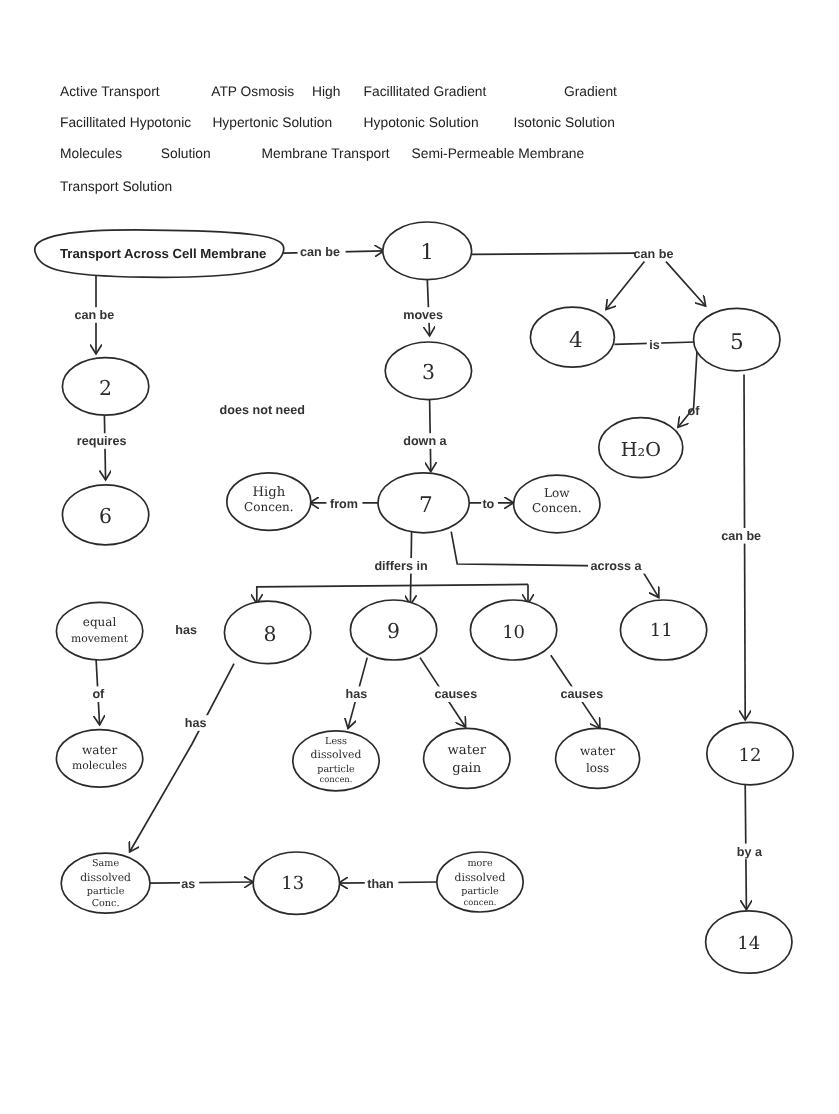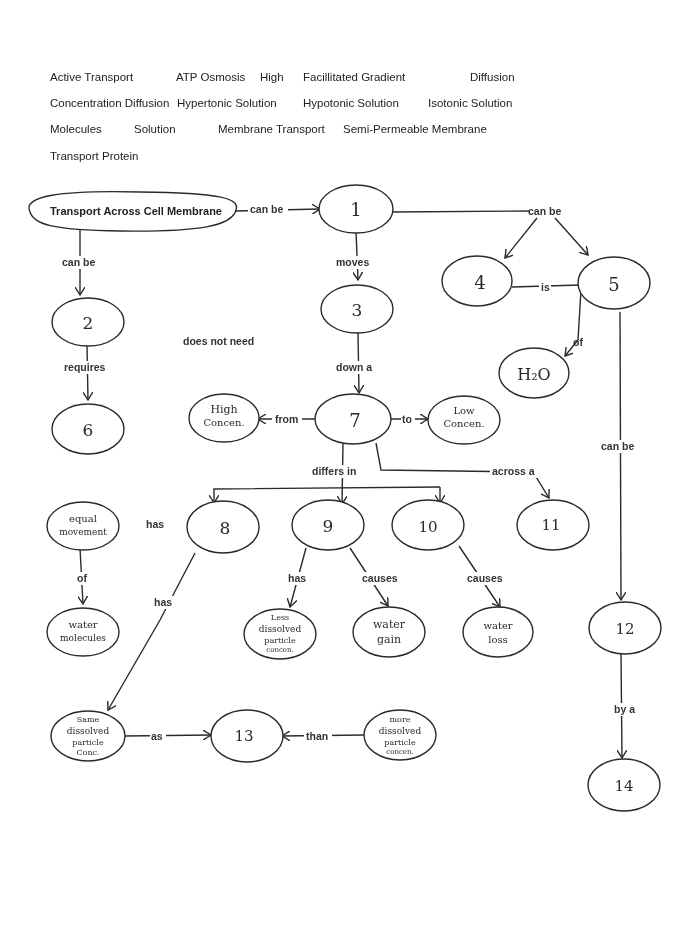--- a/index.html
+++ b/index.html
@@ -11,30 +11,30 @@
   .lbl { font-family:"Liberation Sans", sans-serif; font-weight:bold; font-size:10.5px; fill:#333; }
   .hand { font-family:"DejaVu Serif", serif; fill:#2a2a2a; }
 </style>
 </head>
 <body>
 
 <div class="wordbank" style="left:50px;top:71px">Active Transport</div>
 <div class="wordbank" style="left:176px;top:71px">ATP Osmosis</div>
 <div class="wordbank" style="left:260px;top:71px">High</div>
 <div class="wordbank" style="left:303px;top:71px">Facillitated Gradient</div>
-<div class="wordbank" style="left:470px;top:71px">Diffusion</div>
-<div class="wordbank" style="left:50px;top:97px">Concentration Diffusion</div>
+<div class="wordbank" style="left:470px;top:71px">Gradient</div>
+<div class="wordbank" style="left:50px;top:97px">Facillitated Hypotonic</div>
 <div class="wordbank" style="left:177px;top:97px">Hypertonic Solution</div>
 <div class="wordbank" style="left:303px;top:97px">Hypotonic Solution</div>
 <div class="wordbank" style="left:428px;top:97px">Isotonic Solution</div>
 <div class="wordbank" style="left:50px;top:123px">Molecules</div>
 <div class="wordbank" style="left:134px;top:123px">Solution</div>
 <div class="wordbank" style="left:218px;top:123px">Membrane Transport</div>
 <div class="wordbank" style="left:343px;top:123px">Semi-Permeable Membrane</div>
-<div class="wordbank" style="left:50px;top:150px">Transport Protein</div>
+<div class="wordbank" style="left:50px;top:150px">Transport Solution</div>
 
 <svg id="map" width="699" height="928" viewBox="0 0 699 928">
   <defs>
     <marker id="arr" markerWidth="10" markerHeight="10" refX="8" refY="5" orient="auto" markerUnits="userSpaceOnUse">
       <path d="M0,0 L8,5 L0,10" fill="none" stroke="#2a2a2a" stroke-width="1.4"></path>
     </marker>
   </defs>
 
   <g>
     <path class="edge" d="M236,211 L320,209" marker-end="url(#arr)"></path>

